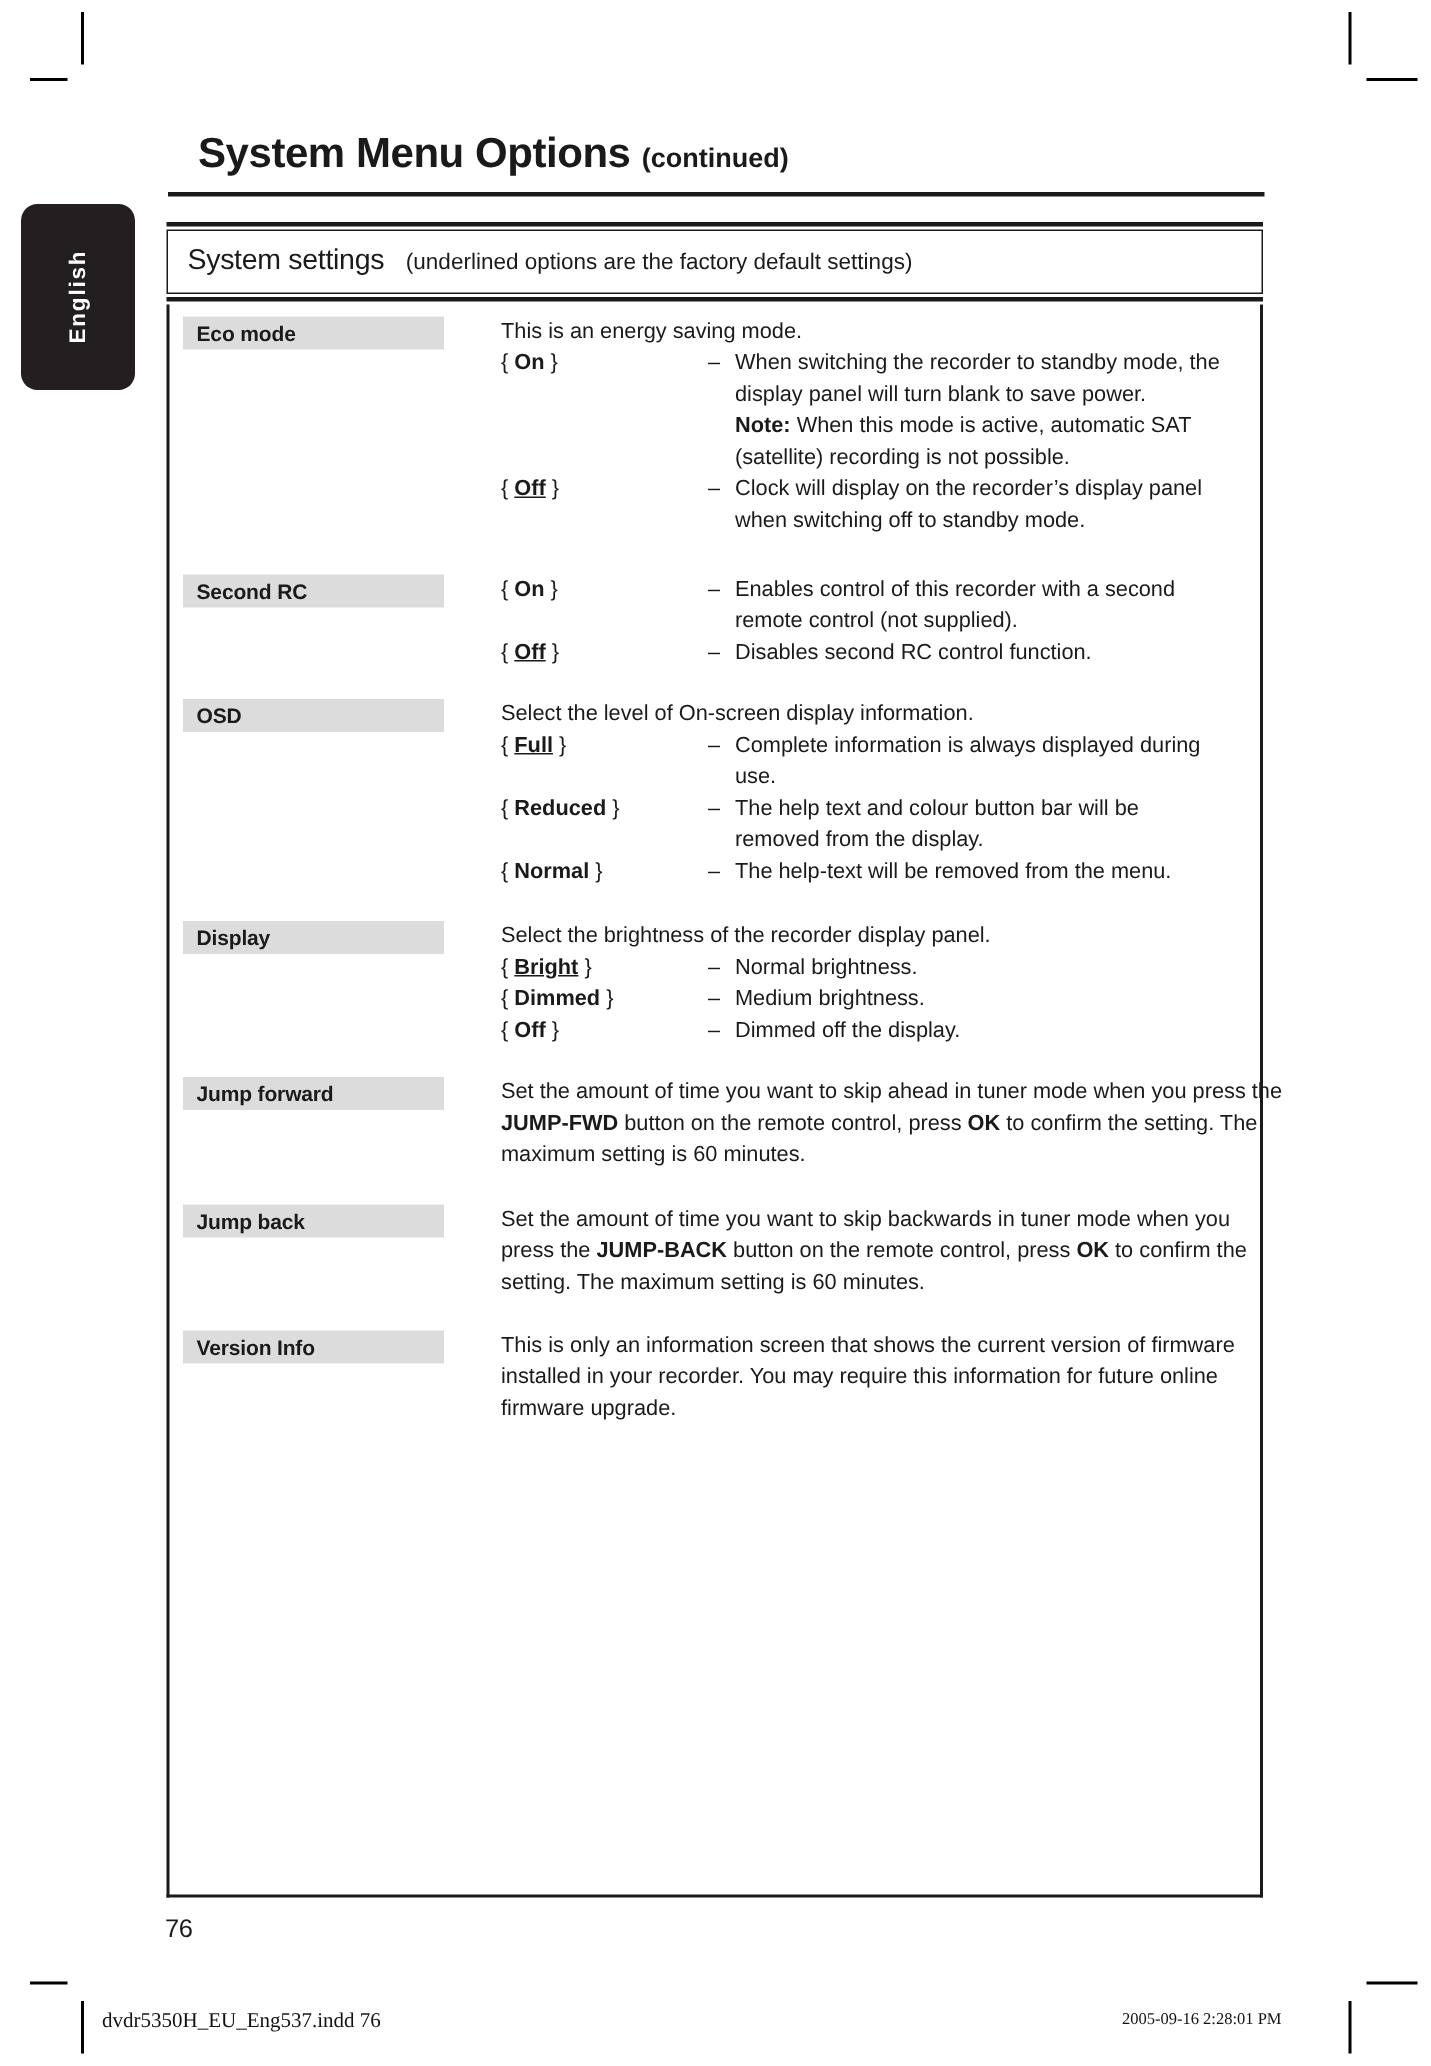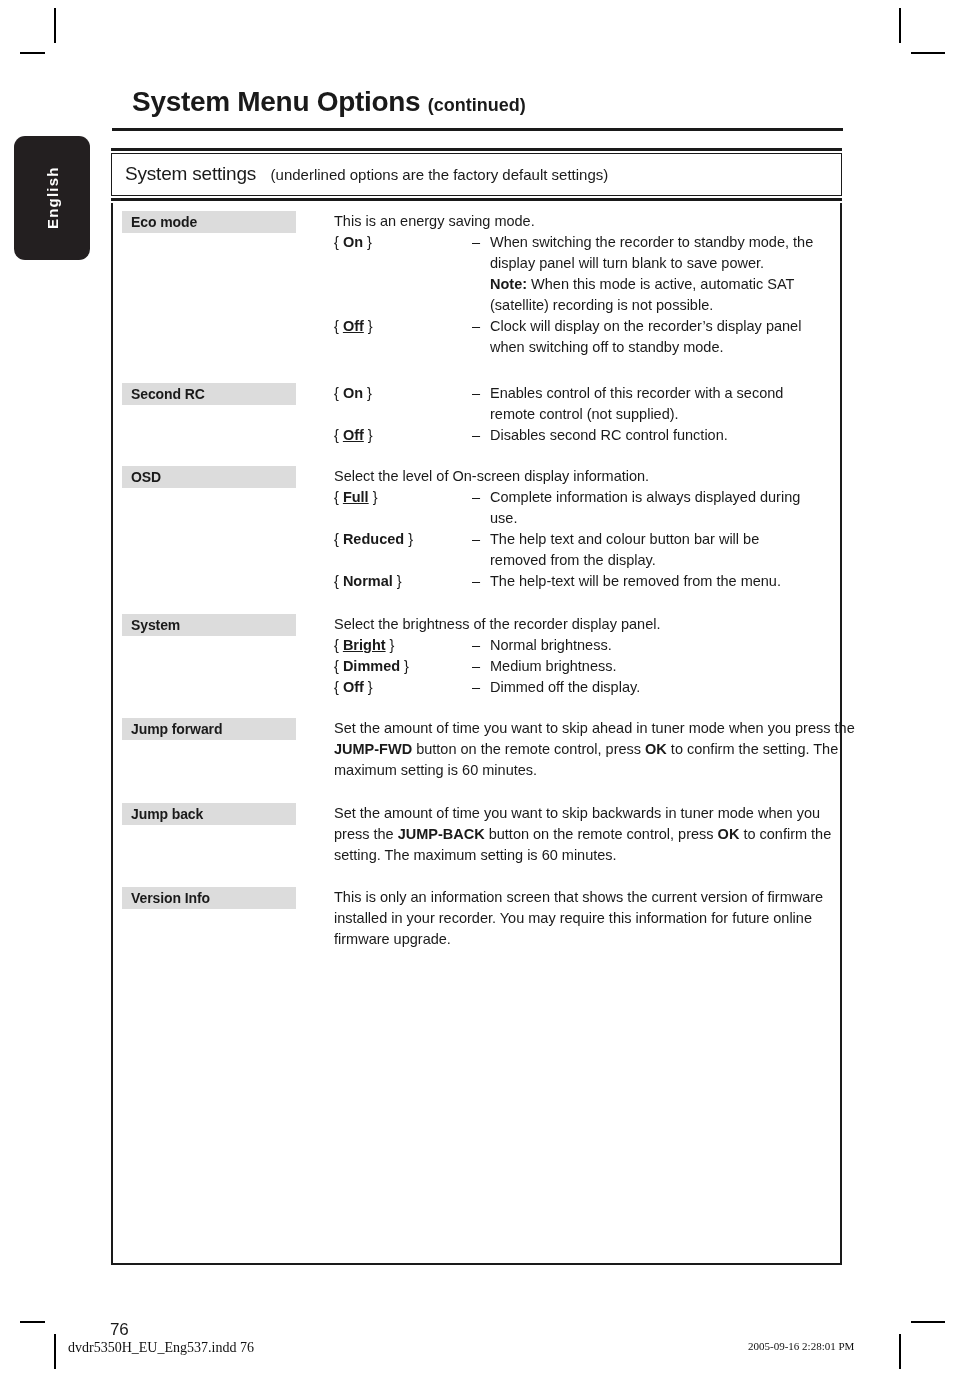--- a/index.html
+++ b/index.html
@@ -177,21 +177,20 @@
   .para { display: block; }
   .para b { font-weight: bold; }
 
   
   .page-number {
     position: absolute;
     left: 110px;
     top: 1276px;
     font-size: 17px;
     letter-spacing: -0.3px;
-    margin-top: 44px;
   }
 
   
   .footer-left {
     position: absolute;
     left: 68px;
     top: 1340px;
     font-family: "Liberation Serif", serif;
     font-size: 14px;
     color: #111111;
@@ -281,21 +280,21 @@
           <span class="opt-desc">The help text and colour button bar will be<br>removed from the display.</span>
         </div>
         <div class="opt">
           <span class="opt-val">{ <b>Normal</b> }</span>
           <span class="opt-dash">–</span>
           <span class="opt-desc">The help-text will be removed from the menu.</span>
         </div>
       </div>
     </div>
     <div class="row" style="top: 411px;">
-      <div class="row-label">System</div>
+      <div class="row-label">Display</div>
       <div class="row-body">
         <div class="intro">Select the brightness of the recorder display panel.</div>
         <div class="opt">
           <span class="opt-val">{ <u>Bright</u> }</span>
           <span class="opt-dash">–</span>
           <span class="opt-desc">Normal brightness.</span>
         </div>
         <div class="opt">
           <span class="opt-val">{ <b>Dimmed</b> }</span>
           <span class="opt-dash">–</span>

